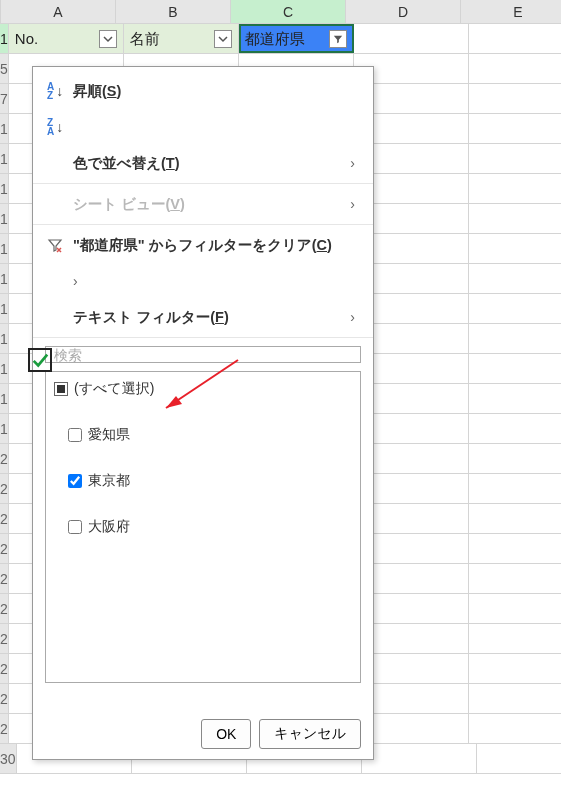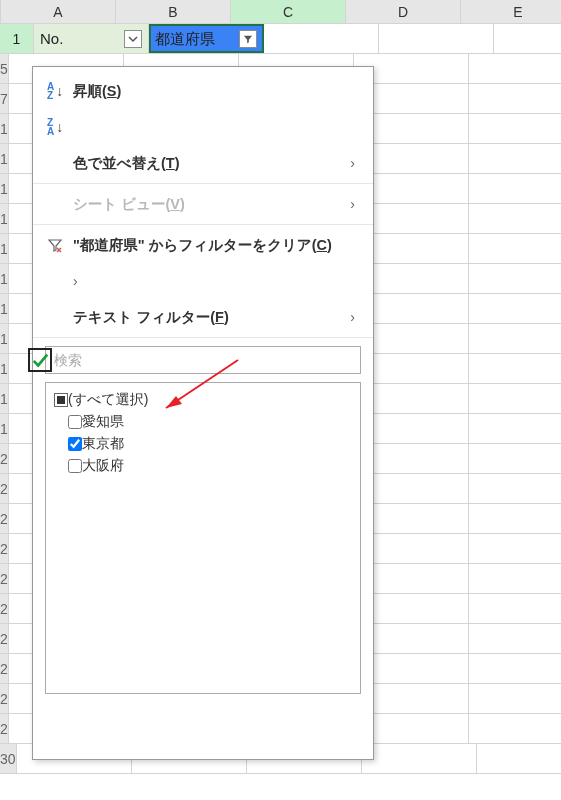--- a/index.html
+++ b/index.html
@@ -31,26 +31,26 @@
 .menuitem.disabled { color: #b8b8b8; cursor: default; }
 .menuitem .mi-icon { width: 26px; display: flex; align-items: center; justify-content: flex-start; }
 .menuitem .mi-label { flex: 1; font-weight: bold; }
 .menuitem .chev { color: #666; font-size: 14px; }
 .menuitem .mi-label u { text-decoration: underline; }
 .sep { height: 1px; background: #e6e6e6; margin: 2px 0; }
 .az { color: #3a7ad9; font-weight: bold; font-size: 10px; display: inline-block; line-height: 9px; }
 .arrow-down { display: inline-block; margin-left: 2px; font-size: 14px; color: #444; }
 
 .search-wrap { padding: 6px 12px 4px; }
-.search { width: 100%; height: 28px; border: 1px solid #aaa; padding: 0 8px; font-size: 14px; color: #333; }
+.search { width: 100%; height: 17px; border: 1px solid #aaa; padding: 0 8px; font-size: 14px; color: #333; }
 .search::placeholder { color: #aaa; }
 
 .checklist { margin: 4px 12px 0; border: 1px solid #aaa; height: 312px; padding: 6px 8px; overflow: auto; }
-.chkrow { display: flex; align-items: center; gap: 0; font-size: 14px; height: 22px; }
-.chkrow.indent { padding-left: 14px; }
+.chkrow { display: flex; align-items: center; gap: 6px; font-size: 14px; height: 22px; }
+.chkrow.indent { padding-left: 14px; margin-top: 24px; }
 .chkrow input[type="checkbox"] { width: 14px; height: 14px; }
 
 .btnrow { position: absolute; bottom: 10px; right: 12px; display: flex; gap: 8px; }
 .btn { height: 30px; padding: 0 14px; border: 1px solid #888; background: #fdfdfd; font-size: 14px; cursor: pointer; border-radius: 3px; }
 
 
 .bigcheck { position: absolute; top: 348px; left: 28px; width: 24px; height: 24px; border: 2px solid #222; display: flex; align-items: center; justify-content: center; }
 .bigcheck svg { width: 18px; height: 18px; }
 
 
@@ -72,20 +72,28 @@
     <div class="row">
       <div class="rh active">1</div>
       <div class="cell headercell">
         <span>No.</span>
         <span class="drop">
           <svg viewBox="0 0 10 10">
               <path d="M1 3 L5 7 L9 3" fill="none" stroke="#555" stroke-width="1.5"></path>
             </svg>
         </span>
       </div>
+      <div class="cell headercell">
+        <span>名前</span>
+        <span class="drop">
+          <svg viewBox="0 0 10 10">
+              <path d="M1 3 L5 7 L9 3" fill="none" stroke="#555" stroke-width="1.5"></path>
+            </svg>
+        </span>
+      </div>
       <div class="cell headercell selected">
         <span>都道府県</span>
         <span class="drop">
           <svg viewBox="0 0 12 12">
               <path d="M1 2 h10 L7 7 v3 l-2 1 v-4 z" fill="#555"></path>
             </svg>
         </span>
       </div>
       <div class="cell"></div>
       <div class="cell"></div>
@@ -351,20 +359,24 @@
     <div class="chkrow indent">
       <input type="checkbox" checked="" style="">
       <span>東京都</span>
     </div>
     <div class="chkrow indent">
       <input type="checkbox" style="">
       <span>大阪府</span>
     </div>
   </div>
 
+  <div class="btnrow">
+    <button class="btn">OK</button>
+    <button class="btn">キャンセル</button>
+  </div>
 </div>
 
 <div class="bigcheck">
   <svg viewBox="0 0 20 20">
       <path d="M3 11 L8 16 L18 4" fill="none" stroke="#1a9c3e" stroke-width="3"></path>
     </svg>
 </div>
 
 <svg class="redarrow" viewBox="0 0 80 60">
   <line x1="78" y1="2" x2="6" y2="50" stroke="#e8202a" stroke-width="2"></line>

